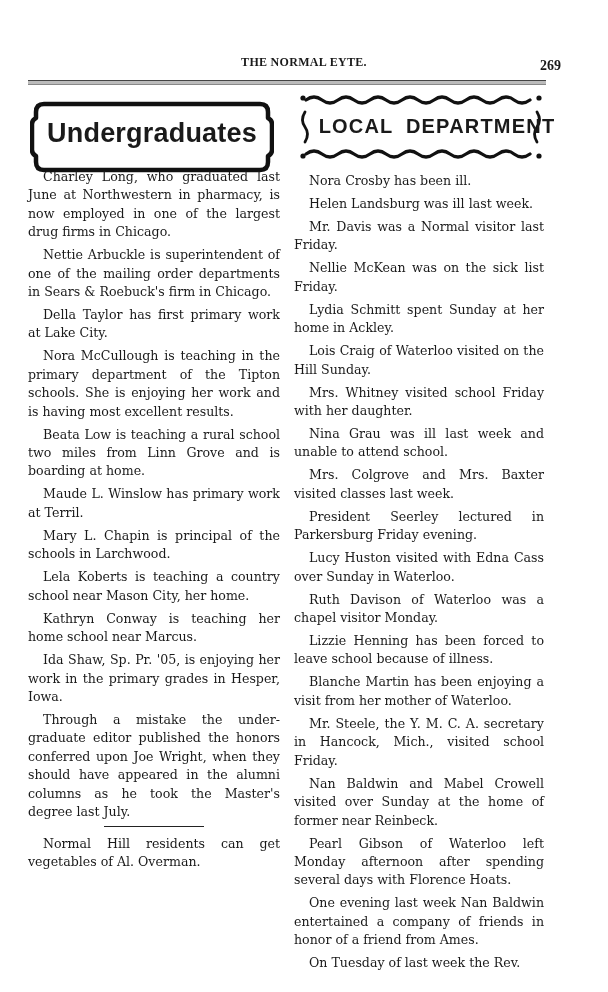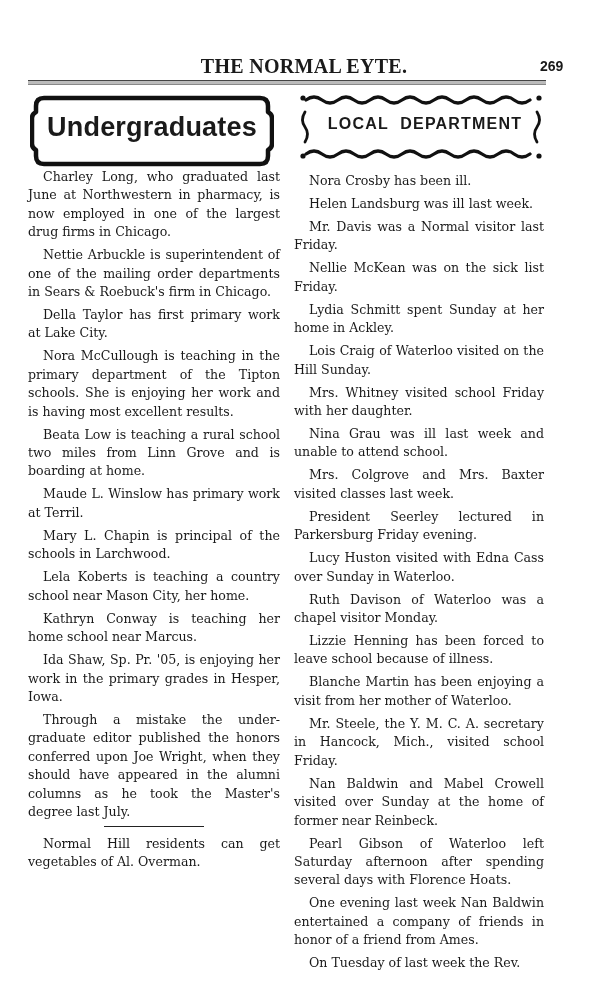--- a/index.html
+++ b/index.html
@@ -1,40 +1,40 @@
 <!DOCTYPE html>
 <html><head>
   <meta charset="utf-8">
   <style>
     html, body { margin: 0; padding: 0; background: #ffffff; }
     body { width: 608px; height: 992px; position: relative; overflow: hidden; color: #1a1a1a;
       font-family: "DejaVu Serif", "Liberation Serif", serif; }
     .running-head { position: absolute; top: 55px; left: 0; width: 608px; height: 24px; }
     .journal-title { position: absolute; left: 0; width: 608px; top: 0; text-align: center;
-      font-family: "Liberation Serif", serif; font-weight: bold; font-size: 20px; letter-spacing: 0.3px; }
-    .page-number { position: absolute; left: 540px; top: 3px; font-family: Liberation Sans, sans-serif;
+      font-family: "Liberation Serif", serif; font-weight: bold; font-size: 12px; letter-spacing: 0.3px; }
+    .page-number { position: absolute; left: 540px; top: 3px; font-family: Liberation Serif, serif;
       font-weight: bold; font-size: 14px; }
     .head-rule { position: absolute; top: 80px; left: 28px; width: 518px; height: 3px;
       border-top: 1px solid #444; border-bottom: 1px solid #888; background: #bbb; }
 
     .col { position: absolute; font-size: 12.6px; line-height: 18.4px; }
     .col-left { left: 28px; width: 252px; top: 168px; }
     .col-right { left: 294px; width: 250px; top: 172px; }
     .item { margin: 0 0 4.6px 0; text-align: justify; text-indent: 15px; }
     .divider { width: 100px; height: 0; border-top: 1.5px solid #222; margin: 4px auto 8px auto; }
 
-    .box-left { position: absolute; left: 30px; top: 94px; width: 244px; height: 74px; }
+    .box-left { position: absolute; left: 30px; top: 100px; width: 244px; height: 74px; }
     .box-left svg { position: absolute; left: 0; top: 0; }
     .box-left .label { position: absolute; left: 0; width: 244px; top: 18px; text-align: center;
       font-family: "Liberation Sans", sans-serif; font-weight: bold; font-size: 27px; letter-spacing: 0.2px; }
 
     .box-right { position: absolute; left: 296px; top: 90px; width: 250px; height: 72px; }
     .box-right svg { position: absolute; left: 0; top: 0; }
-    .box-right .label { position: absolute; left: 4px; width: 250px; top: 25px; text-align: center;
-      font-family: "Liberation Sans", sans-serif; font-weight: bold; font-size: 16px; letter-spacing: 1.2px; word-spacing: 6px; }
+    .box-right .label { position: absolute; left: 16px; width: 250px; top: 25px; text-align: center;
+      font-family: "Liberation Sans", sans-serif; font-weight: bold; font-size: 20px; letter-spacing: 1.2px; word-spacing: 6px; }
   </style>
 </head>
 <body>
 
 <div class="running-head">
   <div class="journal-title">THE NORMAL EYTE.</div>
   <div class="page-number">269</div>
 </div>
 <div class="head-rule"></div>
 
@@ -85,16 +85,16 @@
   <p class="item">Mrs. Whitney visited school Friday with her daughter.</p>
   <p class="item">Nina Grau was ill last week and unable to attend school.</p>
   <p class="item">Mrs. Colgrove and Mrs. Baxter visited classes last week.</p>
   <p class="item">President Seerley lectured in Parkersburg Friday evening.</p>
   <p class="item">Lucy Huston visited with Edna Cass over Sunday in Waterloo.</p>
   <p class="item">Ruth Davison of Waterloo was a chapel visitor Monday.</p>
   <p class="item">Lizzie Henning has been forced to leave school because of illness.</p>
   <p class="item">Blanche Martin has been enjoying a visit from her mother of Waterloo.</p>
   <p class="item">Mr. Steele, the Y. M. C. A. secretary in Hancock, Mich., visited school Friday.</p>
   <p class="item">Nan Baldwin and Mabel Crowell visited over Sunday at the home of former near Reinbeck.</p>
-  <p class="item">Pearl Gibson of Waterloo left Saturday afternoon after spending several days with Florence Hoats.</p>
+  <p class="item">Pearl Gibson of Waterloo left Monday afternoon after spending several days with Florence Hoats.</p>
   <p class="item">One evening last week Nan Baldwin entertained a company of friends in honor of a friend from Ames.</p>
   <p class="item">On Tuesday of last week the Rev.</p>
 </div>
 
 </body></html>

